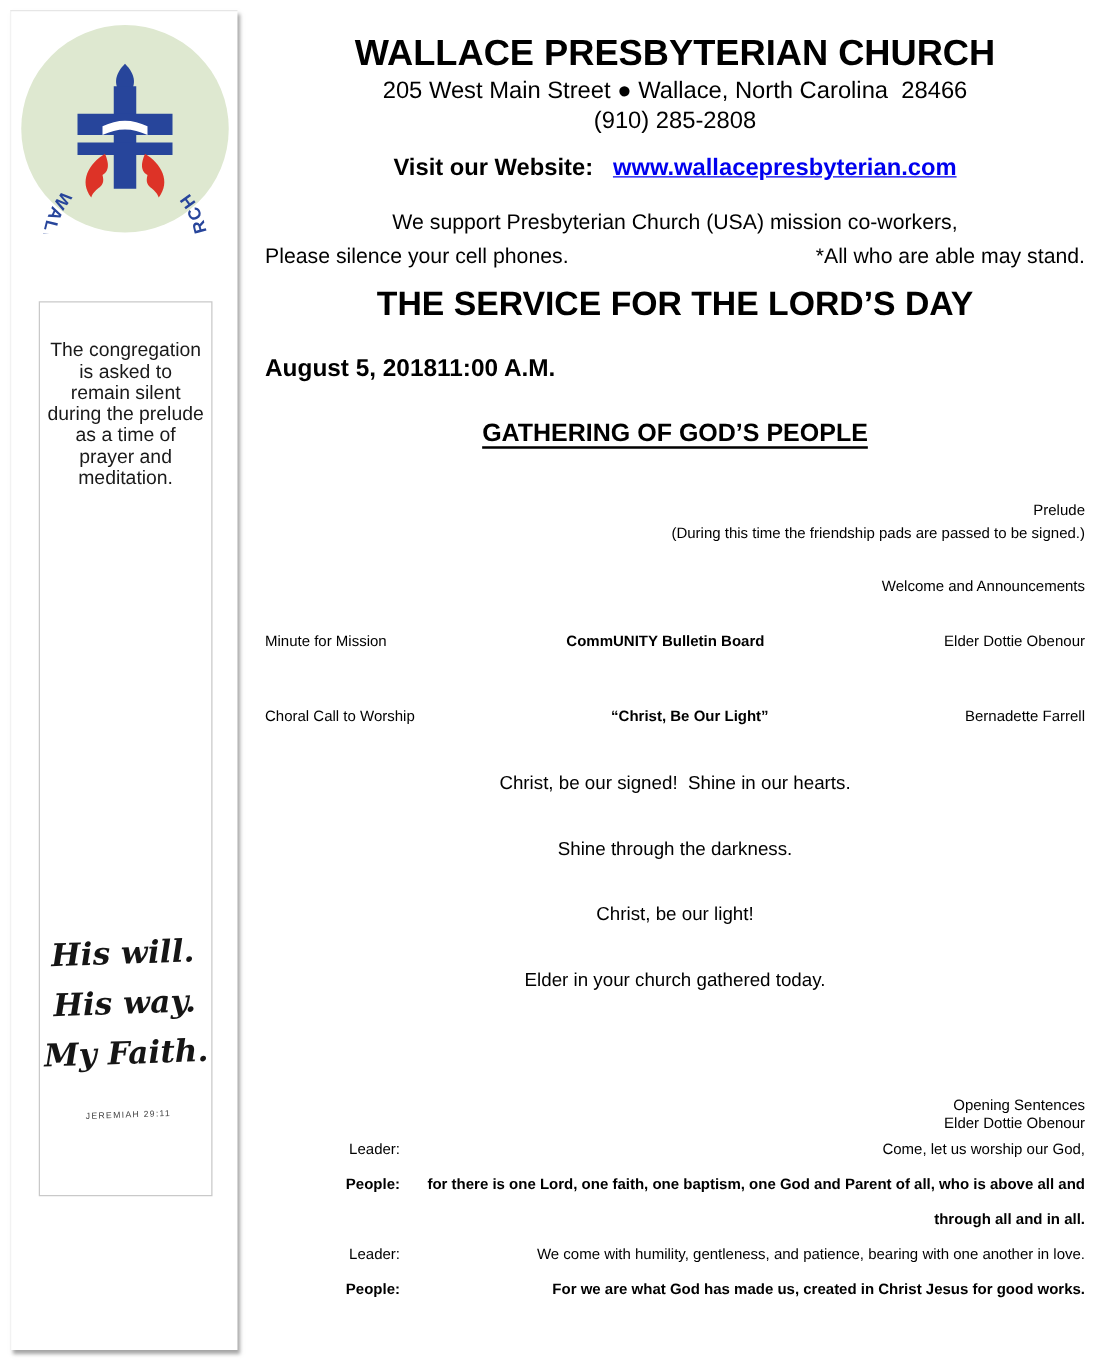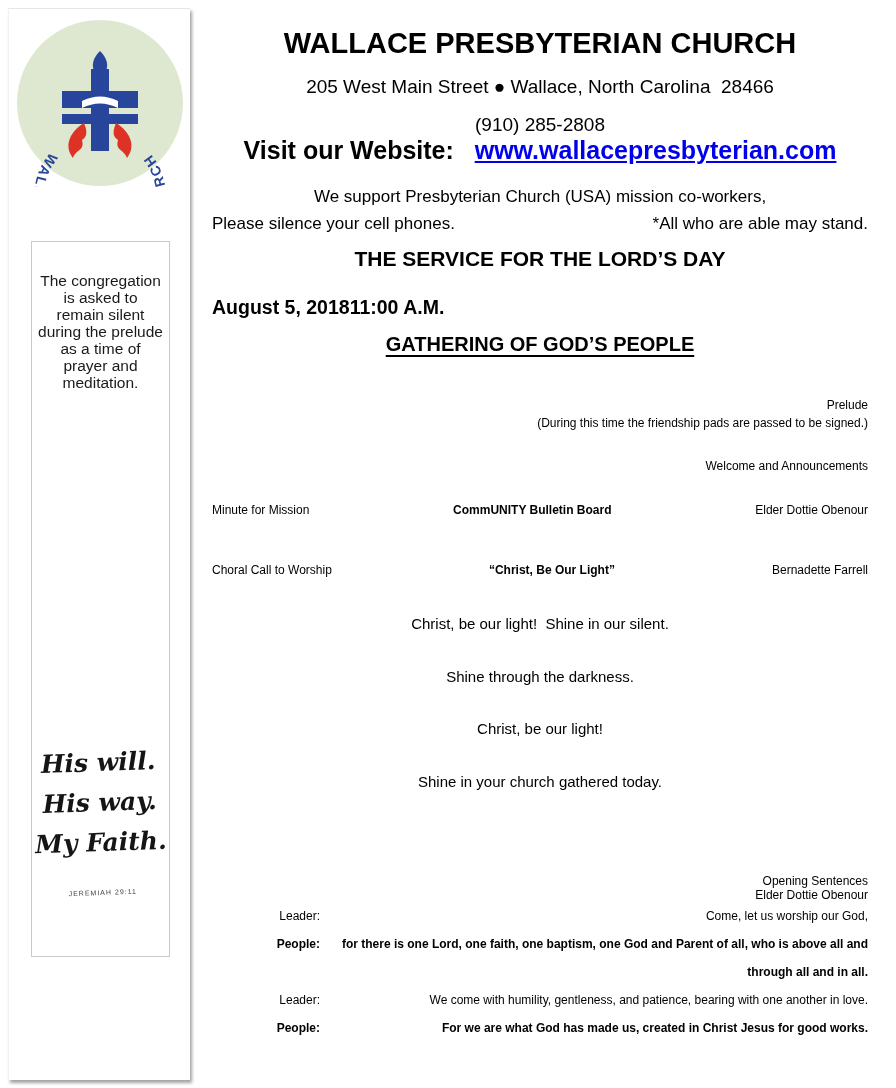--- a/index.html
+++ b/index.html
@@ -20,30 +20,30 @@
             font-family:"DejaVu Serif","Liberation Serif",serif; font-style:italic;
             font-weight:bold; font-size:25px; line-height:40px; color:#151515; }
   .callig-cap { margin-top:10px; transform:none; font-family:"Liberation Sans",sans-serif;
                 font-style:normal; font-weight:normal; font-size:7px; letter-spacing:1px;
                 color:#444; }
 
   
   .content { position:absolute; left:212px; top:0; width:656px; }
   .hdr { text-align:center; }
   .church-name { margin-top:27px; font-size:29px; font-weight:bold; letter-spacing:0px; }
-  .addr, .phone { font-size:19px; white-space:pre-wrap; margin-top:16px; }
-  .web-line { margin-top:0; font-size:25px; font-weight:bold; }
+  .addr, .phone { font-size:19px; white-space:pre-wrap; margin-top:2px; }
+  .web-line { margin-top:16px; font-size:19px; font-weight:bold; }
   .web-link { color:#0000EE; text-decoration:underline; cursor:pointer; }
   .mission { font-size:17px; line-height:20px; }
   .mission-wrap { margin-top:22px; }
   .silence-row { display:flex; justify-content:space-between; font-size:17px; margin-top:7px; }
-  .service-title { text-align:center; font-size:21px; font-weight:bold; margin-top:13px; }
+  .service-title { text-align:center; font-size:27px; font-weight:bold; margin-top:13px; }
   .date-row { display:flex; justify-content:flex-start; font-size:19.5px; font-weight:bold;
               margin-top:25px; }
-  .section-title { text-align:center; font-size:20px; font-weight:bold; margin-top:14px;
+  .section-title { text-align:center; font-size:20px; font-weight:bold; margin-top:29px;
                    text-decoration:underline; text-underline-offset:4px;
                    text-decoration-thickness:2px; }
   .body-text { font-size:12px;text-align:right; }
   .prelude { margin-top:42px; }
   .welcome { margin-top:29px; }
   .welcome-note { padding-left:48px; margin-top:4px; }
   .row3 { display:flex; justify-content:space-between; align-items:baseline; }
   .minute-row { margin-top:30px; }
   .choral-row { margin-top:46px; }
   .bold { font-weight:bold; }
@@ -133,24 +133,24 @@
       <span class="bold">CommUNITY Bulletin Board</span>
       <span>Elder Dottie Obenour</span>
     </div>
 
     <div class="body-text row3 choral-row">
       <span>Choral Call to Worship</span>
       <span class="bold">“Christ, Be Our Light”</span>
       <span>Bernadette Farrell</span>
     </div>
     <div class="verse">
-      <div>Christ, be our light!  Shine in our silent.</div>
+      <div>Christ, be our signed!  Shine in our hearts.</div>
       <div>Shine through the darkness.</div>
       <div>Christ, be our light!</div>
-      <div>Shine in your church gathered today.</div>
+      <div>Elder in your church gathered today.</div>
     </div>
 
     <div class="body-text opening-row">
       <span>Opening Sentences</span>
       <span>Elder Dottie Obenour</span>
     </div>
 
     <div class="body-text">
       <div class="resp">
         <span class="speaker">Leader:</span>

